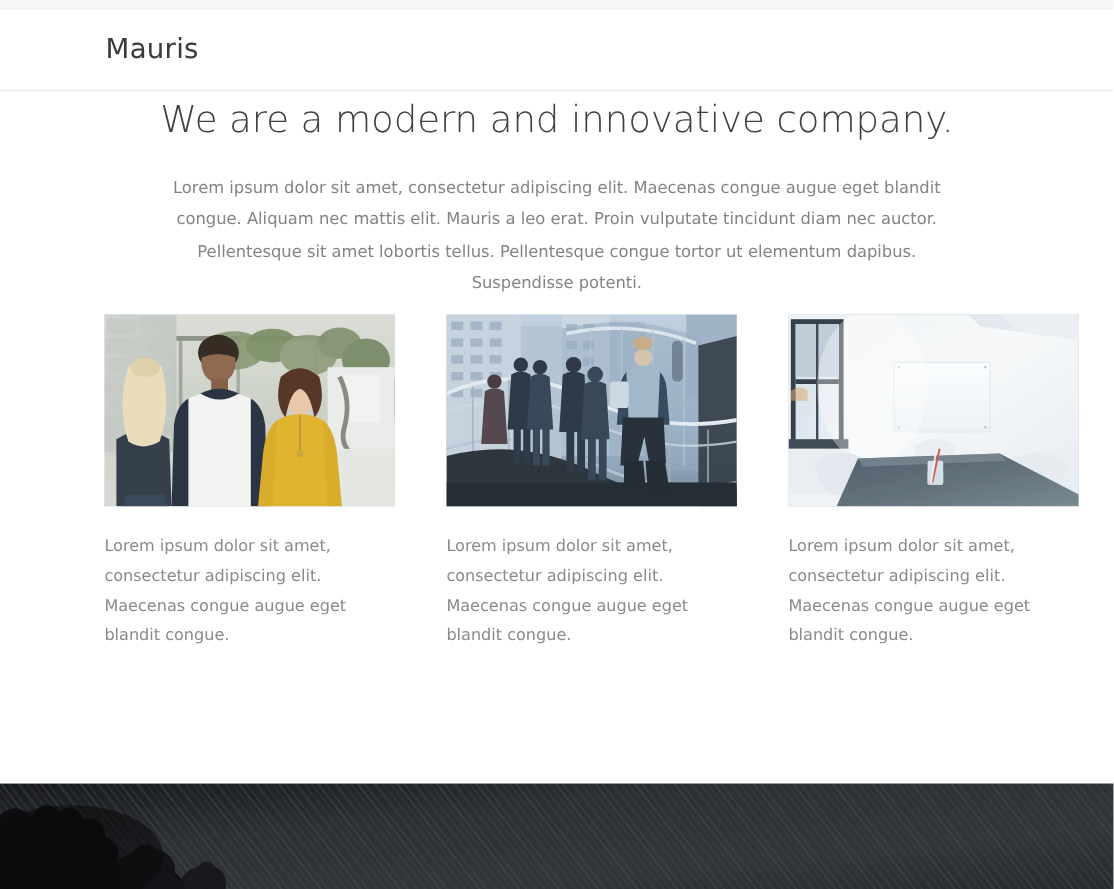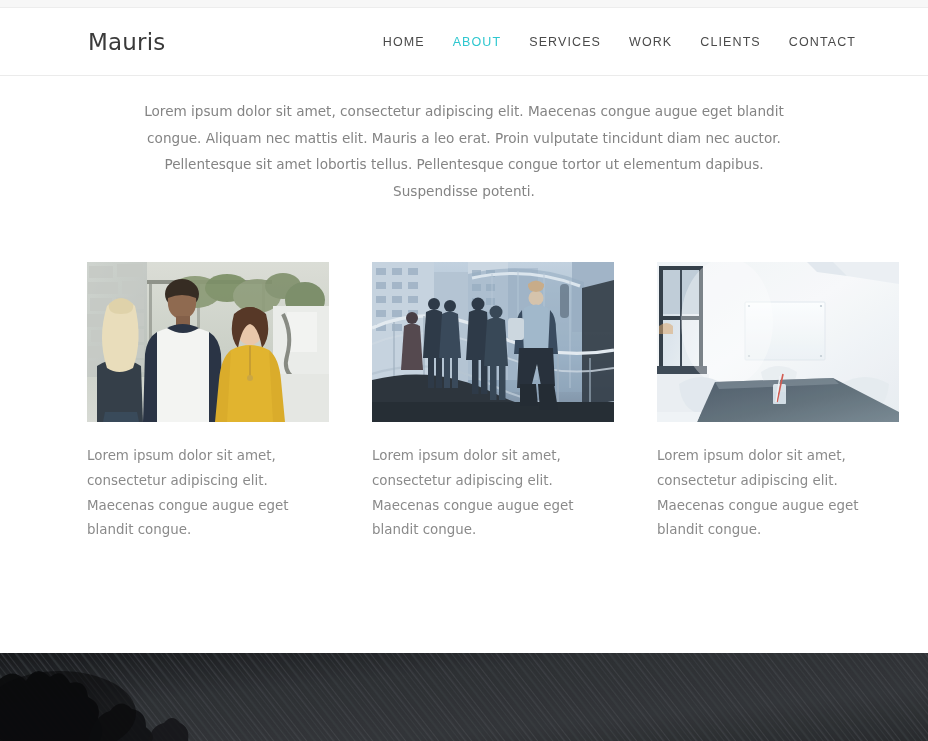--- a/index.html
+++ b/index.html
@@ -144,31 +144,24 @@
 </head>
 <body>
 
 <div class="page">
 
   <div class="top-strip"></div>
 
   <header class="site-header">
     <a class="logo" href="#">Mauris</a>
 
-    <nav class="main-nav">
-      <a class="nav-link" href="#">HOME</a>
-      <a class="nav-link is-active" href="#">ABOUT</a>
-      <a class="nav-link" href="#">SERVICES</a>
-      <a class="nav-link" href="#">WORK</a>
-      <a class="nav-link" href="#">CLIENTS</a>
-      <a class="nav-link" href="#">CONTACT</a>
-    </nav>
   </header>
 
   <section class="intro">
+    <h1 class="intro-title">We are a modern and innovative company.</h1>
     <p class="intro-copy">Lorem ipsum dolor sit amet, consectetur adipiscing elit. Maecenas congue augue eget blandit congue. Aliquam nec mattis elit. Mauris a leo erat. Proin vulputate tincidunt diam nec auctor. Pellentesque sit amet lobortis tellus. Pellentesque congue tortor ut elementum dapibus. Suspendisse potenti.</p>
   </section>
 
   <section class="features">
 
     <article class="feature">
       <div class="feature-figure">
         <svg viewBox="0 0 242 160" preserveAspectRatio="none" aria-hidden="true">
           <defs>
             <linearGradient id="f1bg" x1="0" y1="0" x2="0" y2="1">

